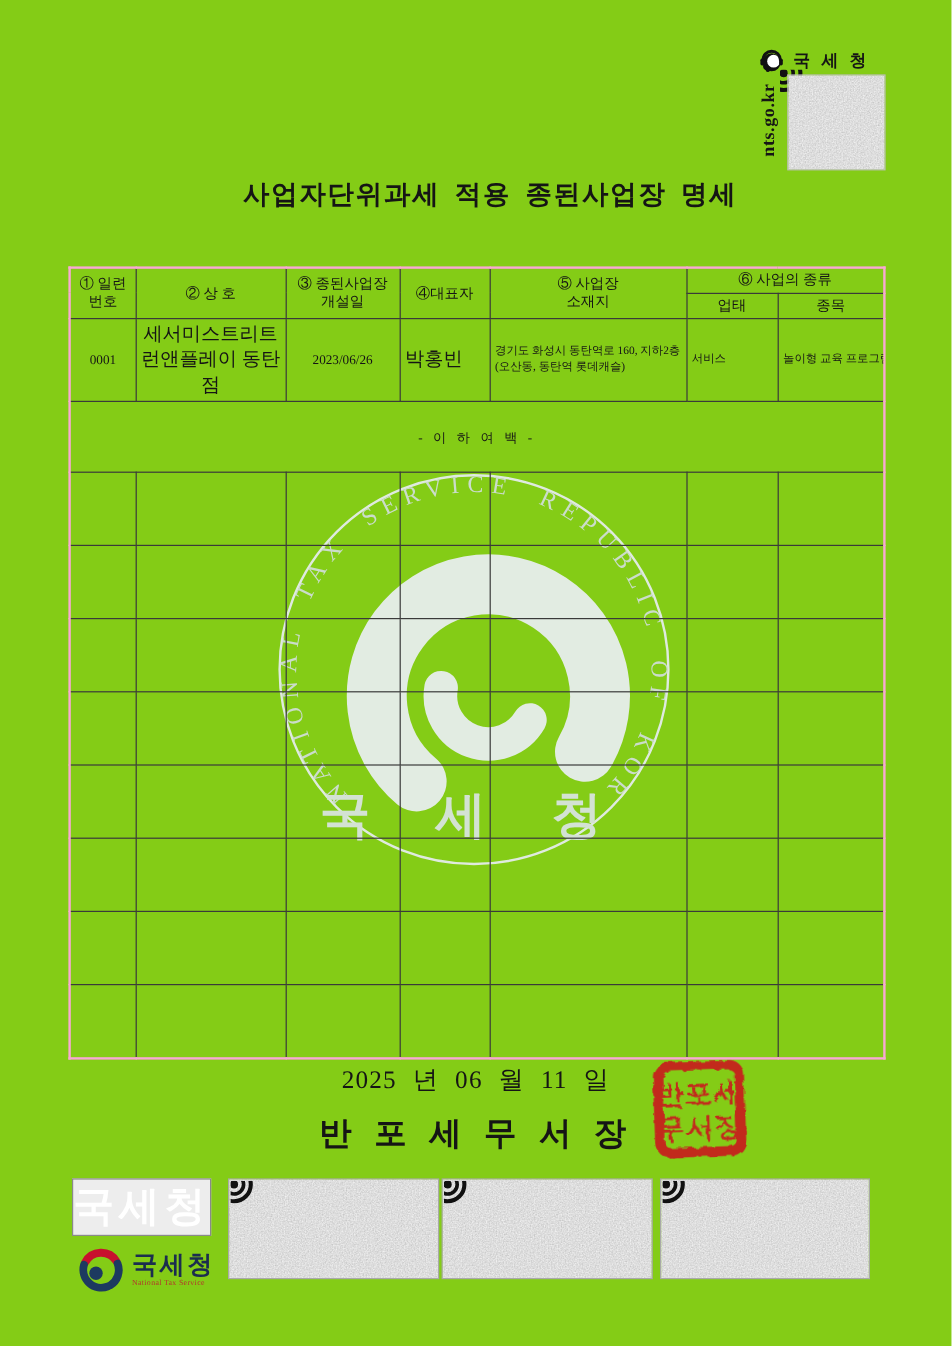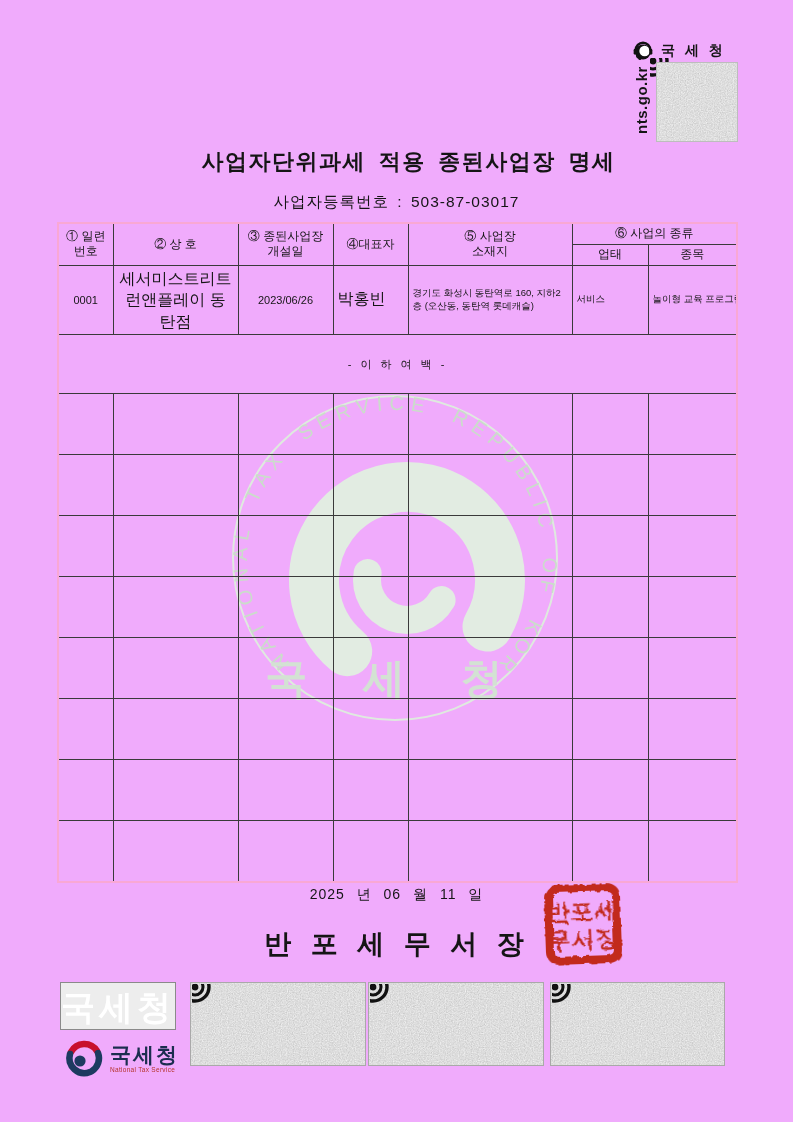--- a/index.html
+++ b/index.html
@@ -1,18 +1,18 @@
 <!DOCTYPE html>
 <html><head>
 <meta charset="utf-8">
 <style>
   html,body{margin:0;padding:0;background:#fff;}
   .page{
-    position:relative;width:793px;height:1122px;background:#f0abfc;overflow:hidden;
-    font-family:Liberation Sans, sans-serif;color:#151515;
+    position:relative;width:793px;height:1122px;background:#84cc16;overflow:hidden;
+    font-family:Liberation Serif, serif;color:#151515;
   }
   
   .hq-row{position:absolute;left:632px;top:40px;display:flex;align-items:center;gap:7px;}
   .hq-row .agency{font-size:14px;font-weight:bold;letter-spacing:3px;white-space:nowrap;}
   .website{
     position:absolute;left:603px;top:92px;width:76px;height:16px;text-align:center;
     transform:rotate(-90deg);font-size:15px;font-weight:bold;letter-spacing:0.5px;
   }
   .top-noise{position:absolute;left:656px;top:62px;width:80px;height:78px;border:1px solid #bdbdbd;}
   .top-noise svg{display:block;width:100%;height:100%;}
@@ -39,21 +39,21 @@
   td.c-trade{font-size:16px;text-align:center;word-break:break-all;line-height:1.35;padding-left:5px;}
   td.c-date{font-size:11px;text-align:center;}
   td.c-rep{font-size:16px;text-align:left;padding-left:6px;}
   td.c-addr{font-size:9.5px;text-align:left;word-break:break-all;line-height:1.35;}
   td.c-type,td.c-item{font-size:9.5px;text-align:left;white-space:nowrap;overflow:hidden;}
   tr.blank-row{height:59px;}
   tr.blank-row td{font-size:11px;text-align:center;letter-spacing:3px;}
   tr.empty{height:61px;}
   
   .date-line{position:absolute;top:886px;left:0;width:100%;text-align:center;
-    font-size:14px;letter-spacing:1px;word-spacing:7px;}
+    font-size:21px;letter-spacing:1px;word-spacing:7px;}
   .issuer-line{position:absolute;top:926px;left:0;width:100%;text-align:center;
     font-size:27px;font-weight:bold;letter-spacing:5px;word-spacing:2px;}
   .seal{position:absolute;left:544px;top:883px;width:78px;height:82px;transform:rotate(-2deg);}
   
   .gray-box{position:absolute;left:60px;top:982px;width:116px;height:48px;background:#ededed;
     border:1px solid #8a8a8a;color:#fff;font-size:34px;font-weight:bold;letter-spacing:4px;
     text-align:center;line-height:48px;box-sizing:border-box;}
   .nts-logo-block{position:absolute;left:62px;top:1038px;display:flex;align-items:center;gap:6px;}
   .nts-logo-text{display:flex;flex-direction:column;line-height:1;}
   .nts-logo-text .ko{font-size:21px;font-weight:bold;color:#1b2d4f;letter-spacing:2px;}
@@ -110,21 +110,20 @@
     </svg>
   </div>
 
   <div class="top-noise">
     <svg>
         <rect x="0" y="0" width="100%" height="100%" filter="url(#grain)"></rect>
       </svg>
   </div>
 
   <div class="doc-title">사업자단위과세 적용 종된사업장 명세</div>
-  <div class="doc-subtitle">사업자등록번호 : 503-87-03017</div>
 
   <div class="watermark">
     <svg width="340" height="340" viewBox="0 0 340 340">
       <circle cx="170" cy="170" r="162" fill="none" stroke="#dfeadf" stroke-width="2"></circle>
       <path id="wmring" d="M 65.3 274.7 A 148 148 0 1 1 274.7 274.7" fill="none"></path>
       <text font-size="20" letter-spacing="6.5" fill="#cbdccb" style="word-spacing:10px">
         <textPath href="#wmring">NATIONAL  TAX  SERVICE  REPUBLIC  OF  KOREA</textPath>
       </text>
       <g>
         <path d="M 122.2 263.2 A 93 93 0 1 1 262.5 238.5" fill="none" stroke="#e2ece2" stroke-width="50" stroke-linecap="round"></path>

